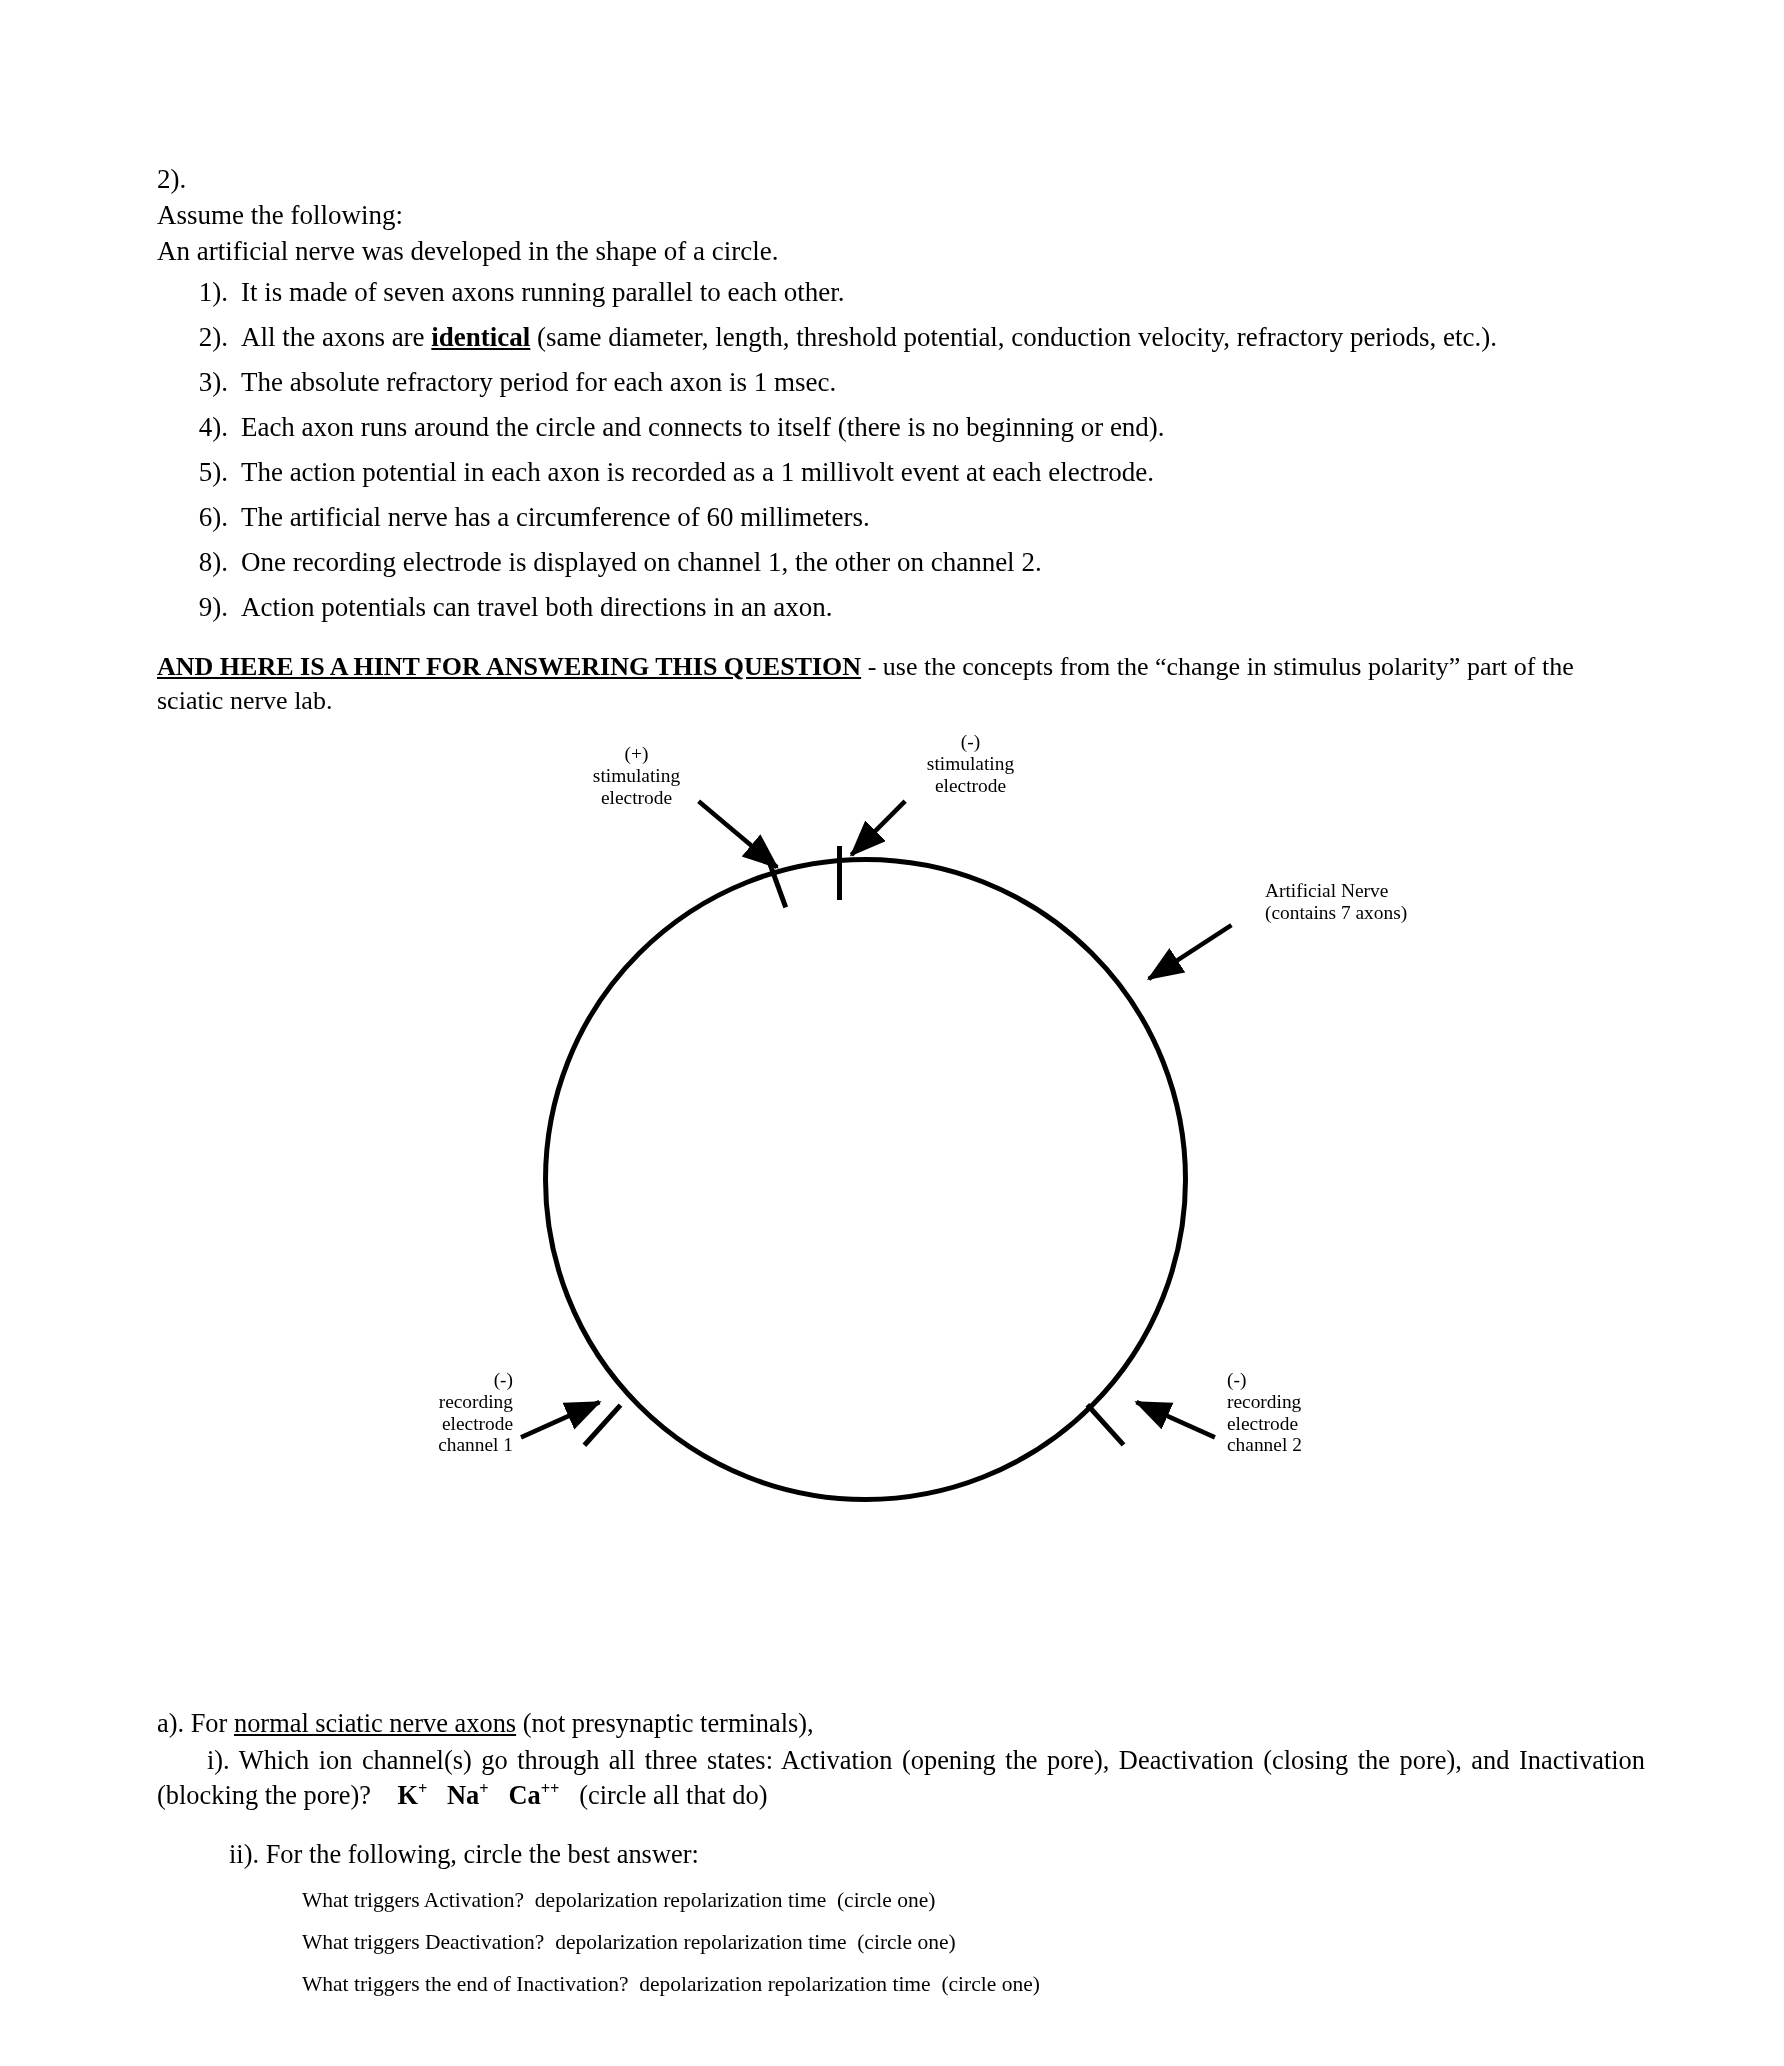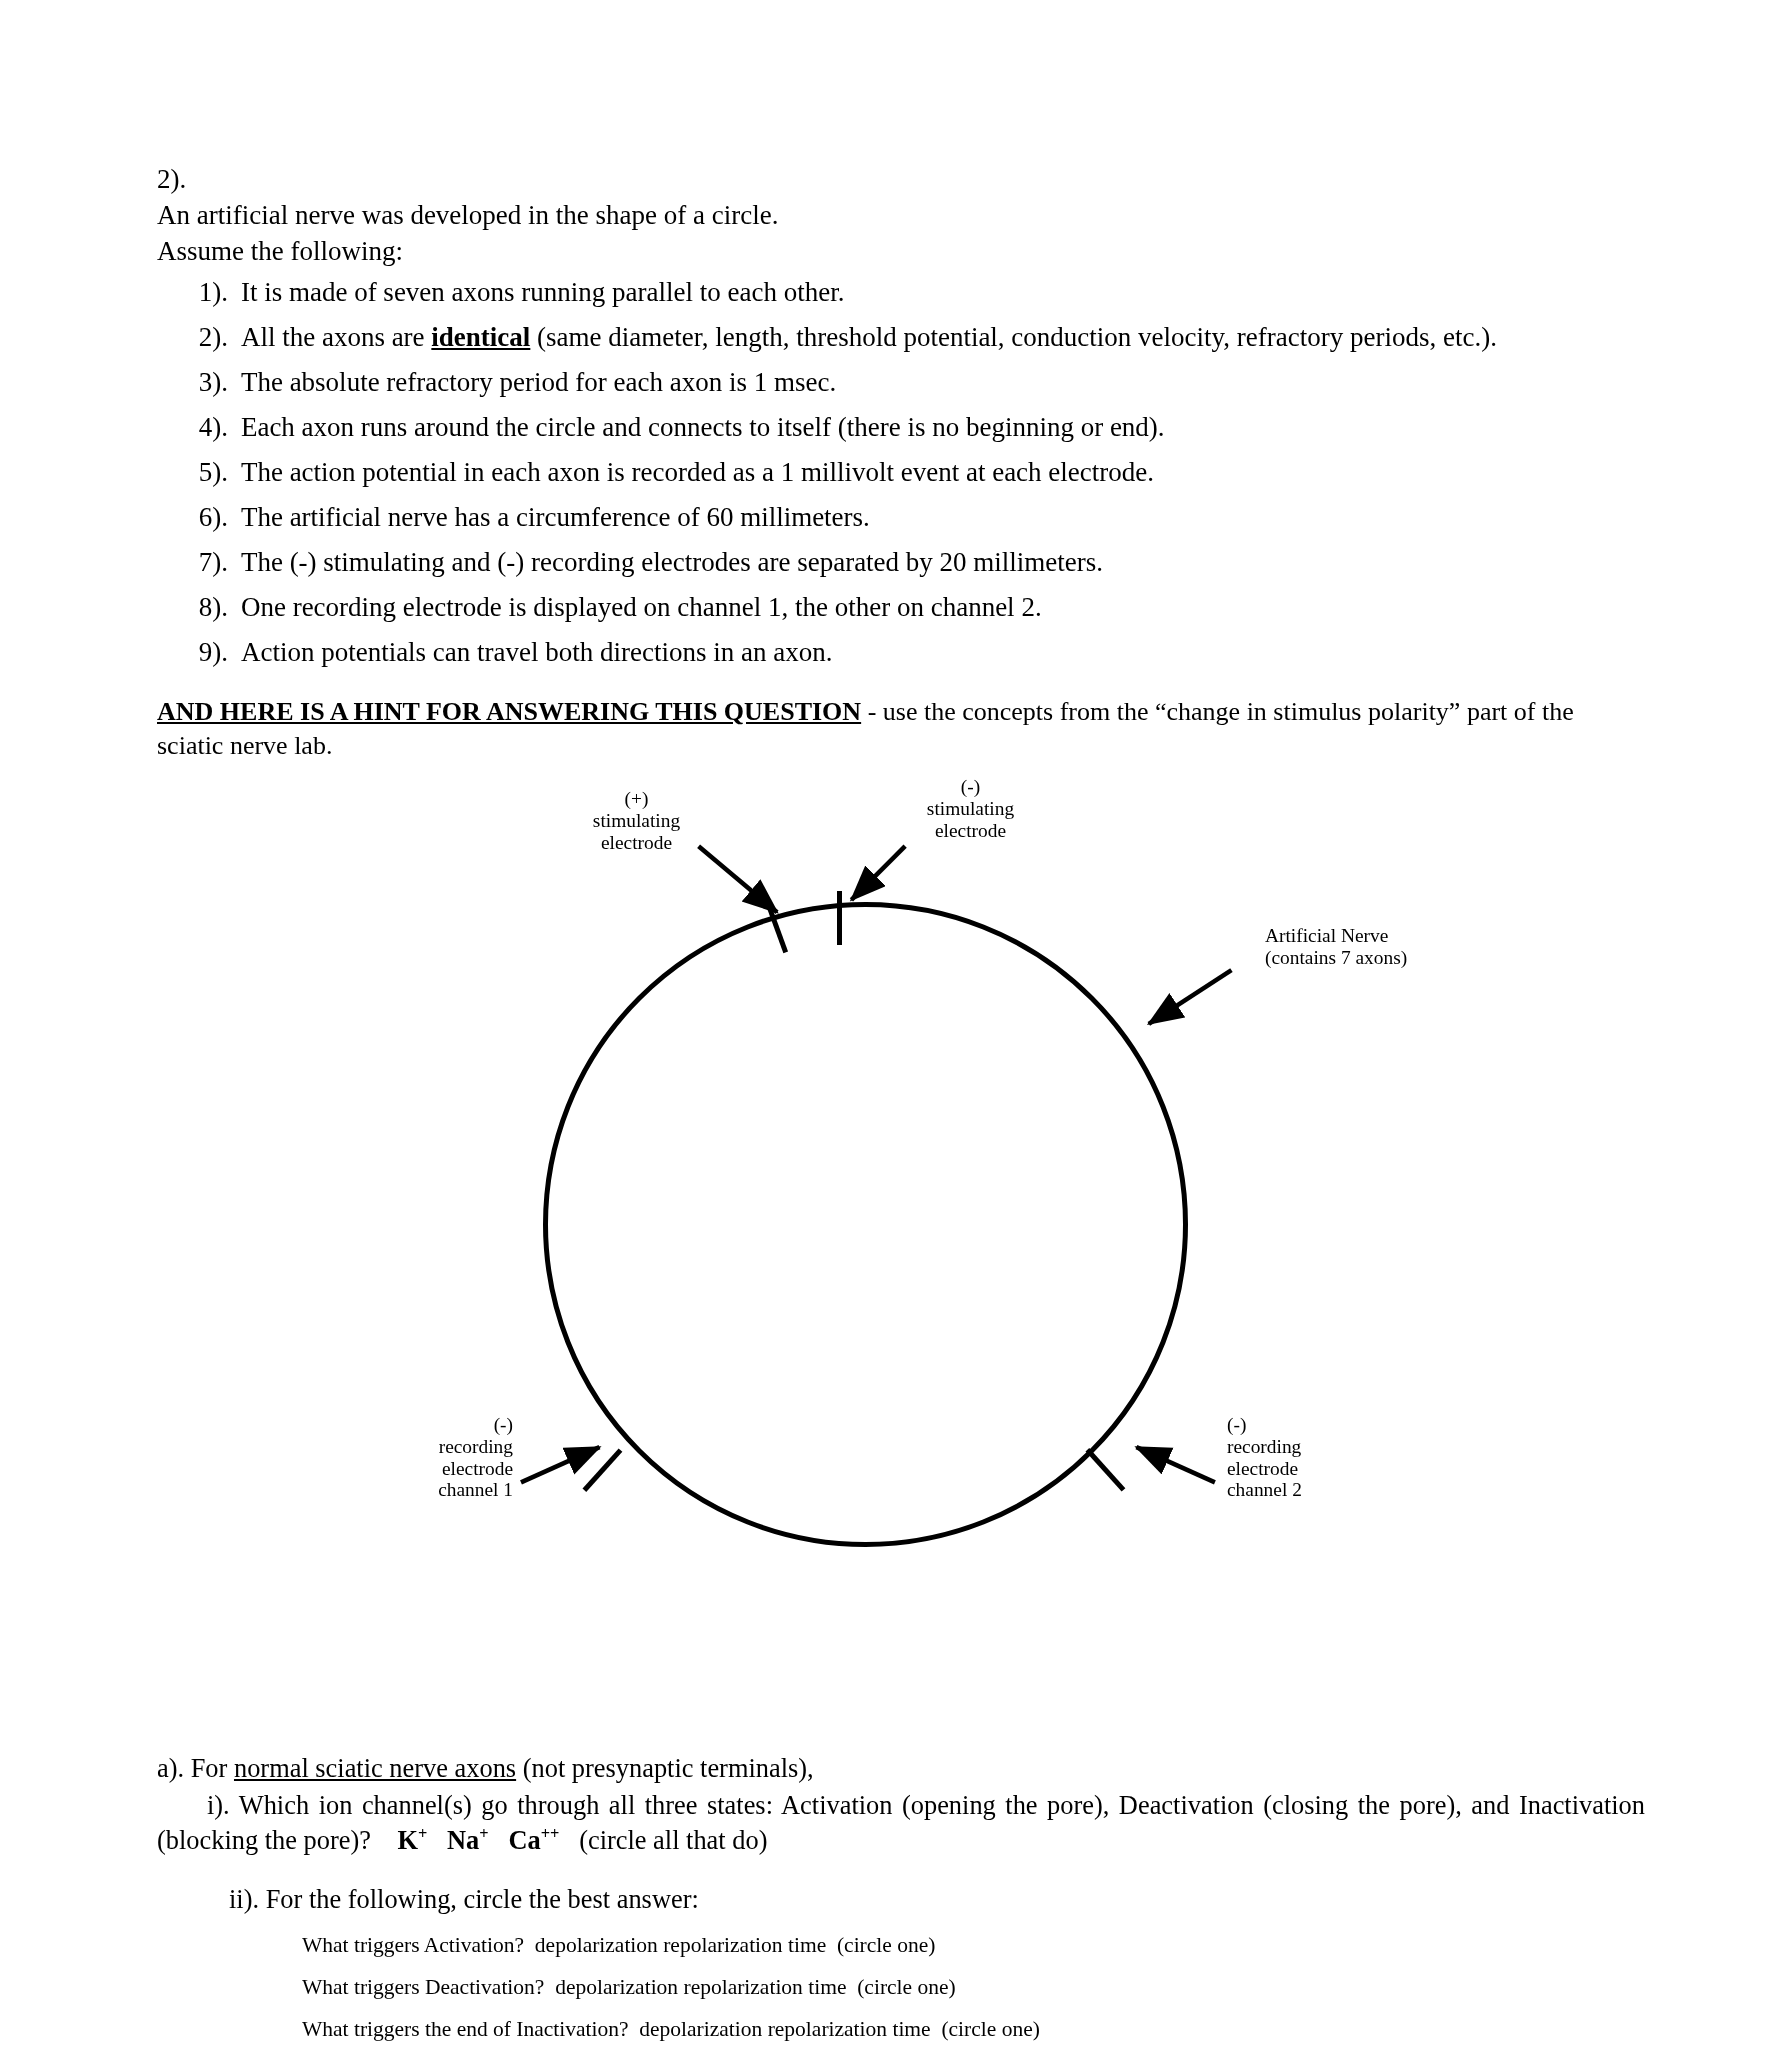--- a/index.html
+++ b/index.html
@@ -139,44 +139,41 @@
   }
   .triggers .choices { font-weight: normal; }
 </style>
 </head>
 <body>
 
 <div class="page">
   <div class="content">
 
     <div class="q-number">2).</div>
+    <div class="lead-line">Assume the following:</div>
     <div class="lead-line">An artificial nerve was developed in the shape of a circle.</div>
-    <div class="lead-line">Assume the following:</div>
 
     <ul class="assume-list">
       <li>
         <span class="num">1).</span><span>It is made of seven axons running parallel to each other.</span>
       </li>
       <li>
         <span class="num">2).</span><span>All the axons are </span><u class="ident">identical</u><span> (same diameter, length, threshold potential, conduction velocity, refractory periods, etc.).</span>
       </li>
       <li>
         <span class="num">3).</span><span>The absolute refractory period for each axon is 1 msec.</span>
       </li>
       <li>
         <span class="num">4).</span><span>Each axon runs around the circle and connects to itself (there is no beginning or end).</span>
       </li>
       <li>
         <span class="num">5).</span><span>The action potential in each axon is recorded as a 1 millivolt event at each electrode.</span>
       </li>
       <li>
         <span class="num">6).</span><span>The artificial nerve has a circumference of 60 millimeters.</span>
-      </li>
-      <li>
-        <span class="num">7).</span><span>The (-) stimulating and (-) recording electrodes are separated by 20 millimeters.</span>
       </li>
       <li>
         <span class="num">8).</span><span>One recording electrode is displayed on channel 1, the other on channel 2.</span>
       </li>
       <li>
         <span class="num">9).</span><span>Action potentials can travel both directions in an axon.</span>
       </li>
     </ul>
 
     <div class="hint-block">

